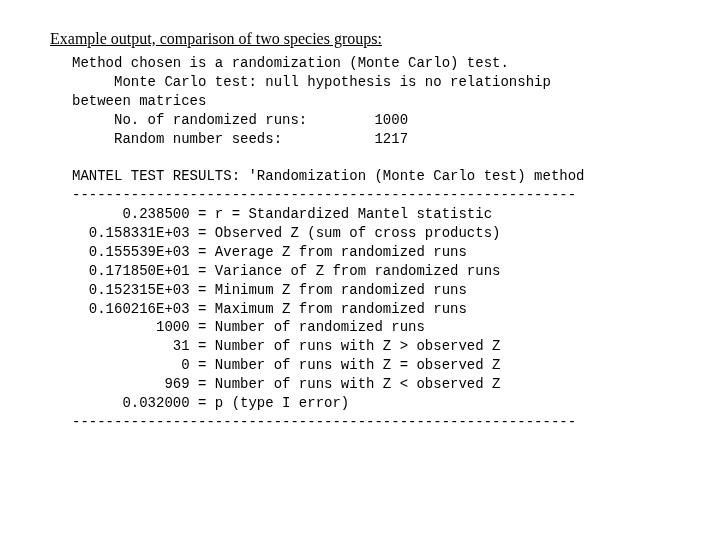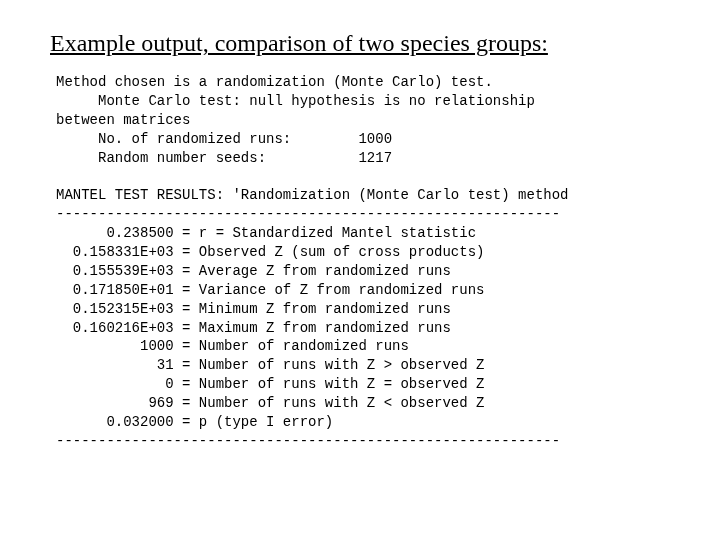--- a/index.html
+++ b/index.html
@@ -7,29 +7,29 @@
       padding: 30px 50px;
       font-family: "Times New Roman", Times, serif;
       font-size: 18px;
       background: #fff;
       width: 720px;
       height: 540px;
       box-sizing: border-box;
     }
     .title {
       text-decoration: underline;
-      margin-bottom: 16px;
-      font-size: 24px;
+      margin-bottom: 6px;
+      font-size: 16px;
     }
     .mono {
       font-family: "Courier New", Courier, monospace;
       font-size: 14px;
       line-height: 1.35;
       white-space: pre;
-      margin-left: 6px;
+      margin-left: 22px;
     }
   </style>
 </head>
 <body>
 
 <div class="title">Example output, comparison of two species groups:</div>
 
 <div class="mono" id="output">Method chosen is a randomization (Monte Carlo) test.
      Monte Carlo test: null hypothesis is no relationship
 between matrices

